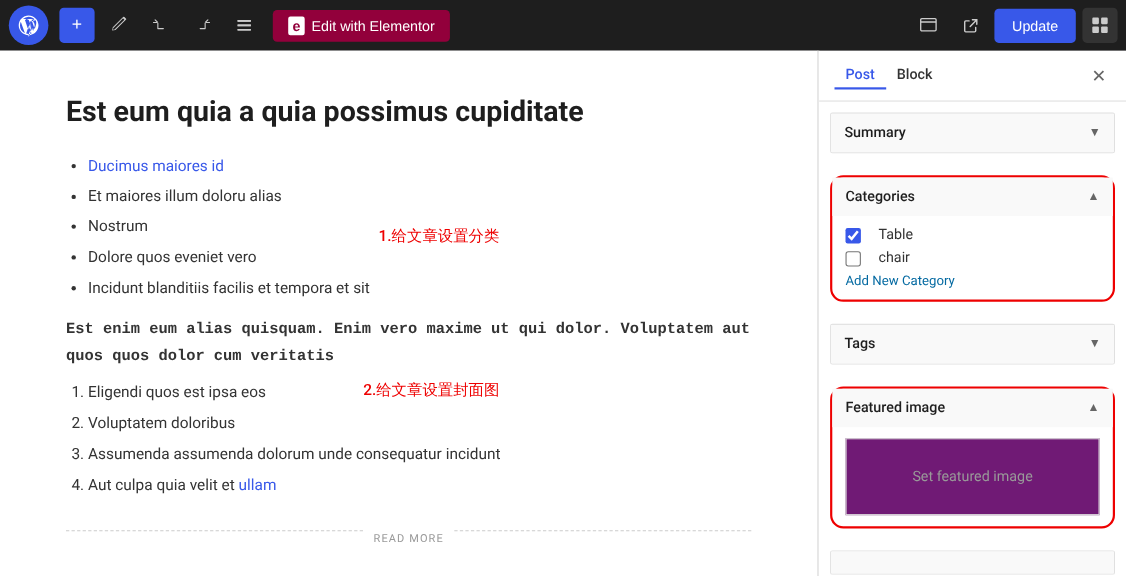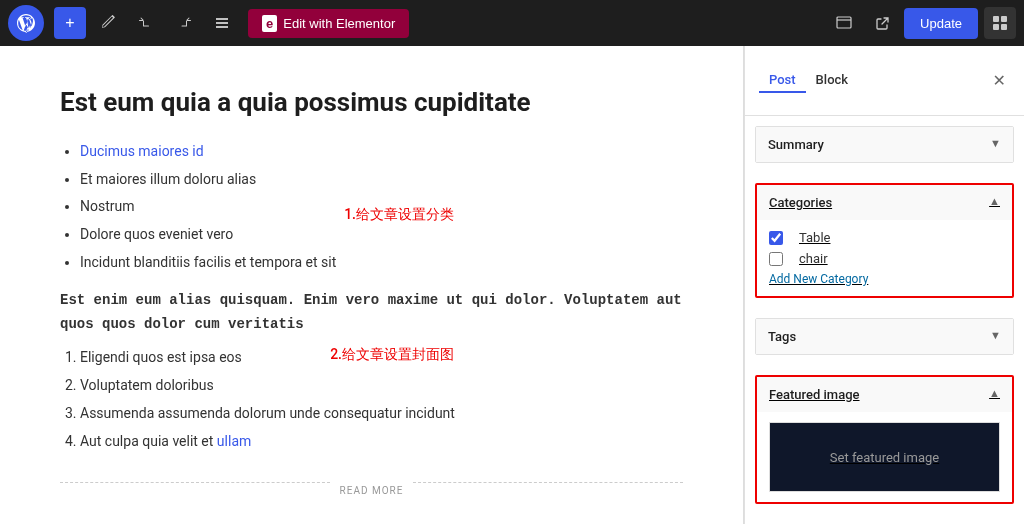--- a/index.html
+++ b/index.html
@@ -159,21 +159,21 @@
       display: flex;
       flex-direction: column;
       border-left: 1px solid #e0e0e0;
       overflow-y: auto;
       flex-shrink: 0;
     }
 
     .sidebar-header {
       display: flex;
       align-items: center;
-      padding: 22px 14px;
+      padding: 10px 14px;
       border-bottom: 1px solid #e0e0e0;
       gap: 0;
       flex-shrink: 0;
     }
     .sidebar-tab {
       font-size: 13px;
       font-weight: 500;
       color: #333;
       padding: 4px 10px;
       cursor: pointer;
@@ -189,22 +189,21 @@
       border: none;
       font-size: 16px;
       color: #666;
       cursor: pointer;
       padding: 2px 4px;
     }
 
     .sidebar-section {
       border: 1px solid #e0e0e0;
       margin: 10px;
-      border-radius: 2px;
-      text-decoration: underline;
+      border-radius: 12px;
     }
     .sidebar-section.highlighted {
       border: 2px solid #e00;
     }
 
     .sidebar-section-header {
       display: flex;
       align-items: flex-start;
       justify-content: space-between;
       padding: 10px 12px;
@@ -252,21 +251,21 @@
       border: 1px solid #ddd;
       padding: 12px;
       text-align: center;
       color: #999;
       font-size: 13px;
       cursor: pointer;
       min-height: 70px;
       display: flex;
       align-items: center;
       justify-content: center;
-      background: #0f172a;
+      background: #701a75;
     }
 
     
     .editor-wrapper {
       position: relative;
       flex: 1;
     }
     .annotation-1 {
       position: absolute;
       top: 160px;

